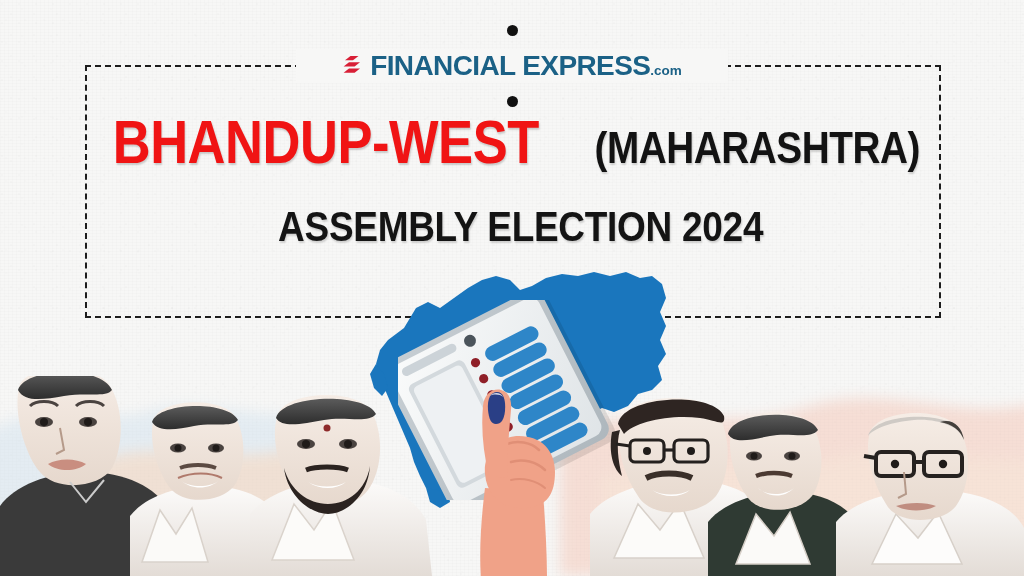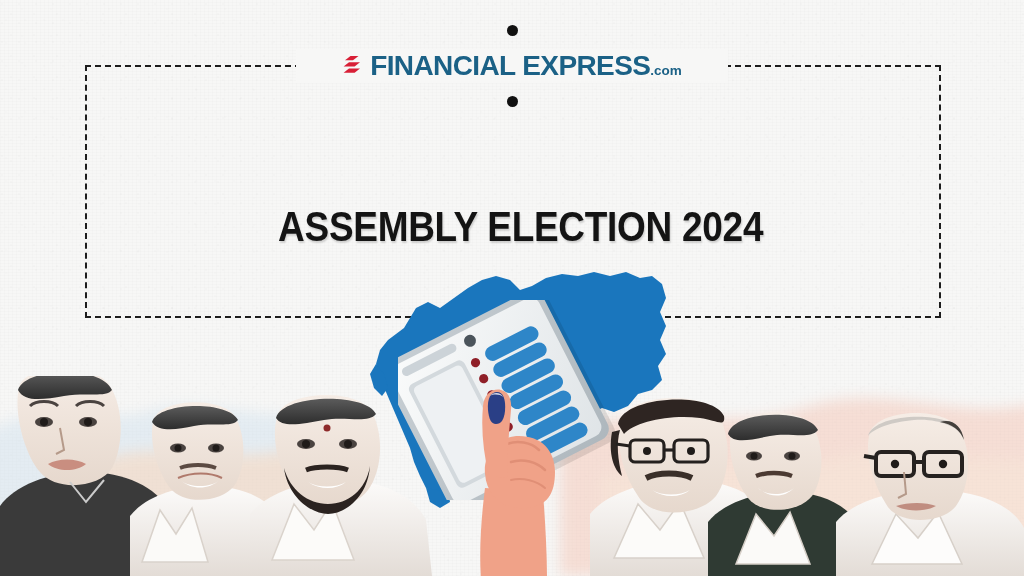--- a/index.html
+++ b/index.html
@@ -392,19 +392,22 @@
         <path d="M16.5,1 L8.5,1 L3.0,5.2 L11.0,5.2 Z" fill="#d81f36"></path>
         <path d="M18.0,7.3 L7.0,7.3 L1.6,11.5 L12.6,11.5 Z" fill="#d81f36"></path>
         <path d="M18.0,13.6 L7.0,13.6 L1.6,17.8 L12.6,17.8 Z" fill="#d81f36"></path>
       </svg>
       <span class="brand"><span>FINANCIAL EXPRESS</span><span class="tld">.com</span></span>
     </span>
 
     <span class="dot"></span>
   </div>
 
+  <div class="headline">
+    <span class="hl-main">BHANDUP-WEST</span><span class="hl-state">(MAHARASHTRA)</span>
+  </div>
 
   <div class="subhead">
     <span>ASSEMBLY ELECTION 2024</span>
   </div>
 
   <div class="grain"></div>
 </div>
 
 </body></html>

